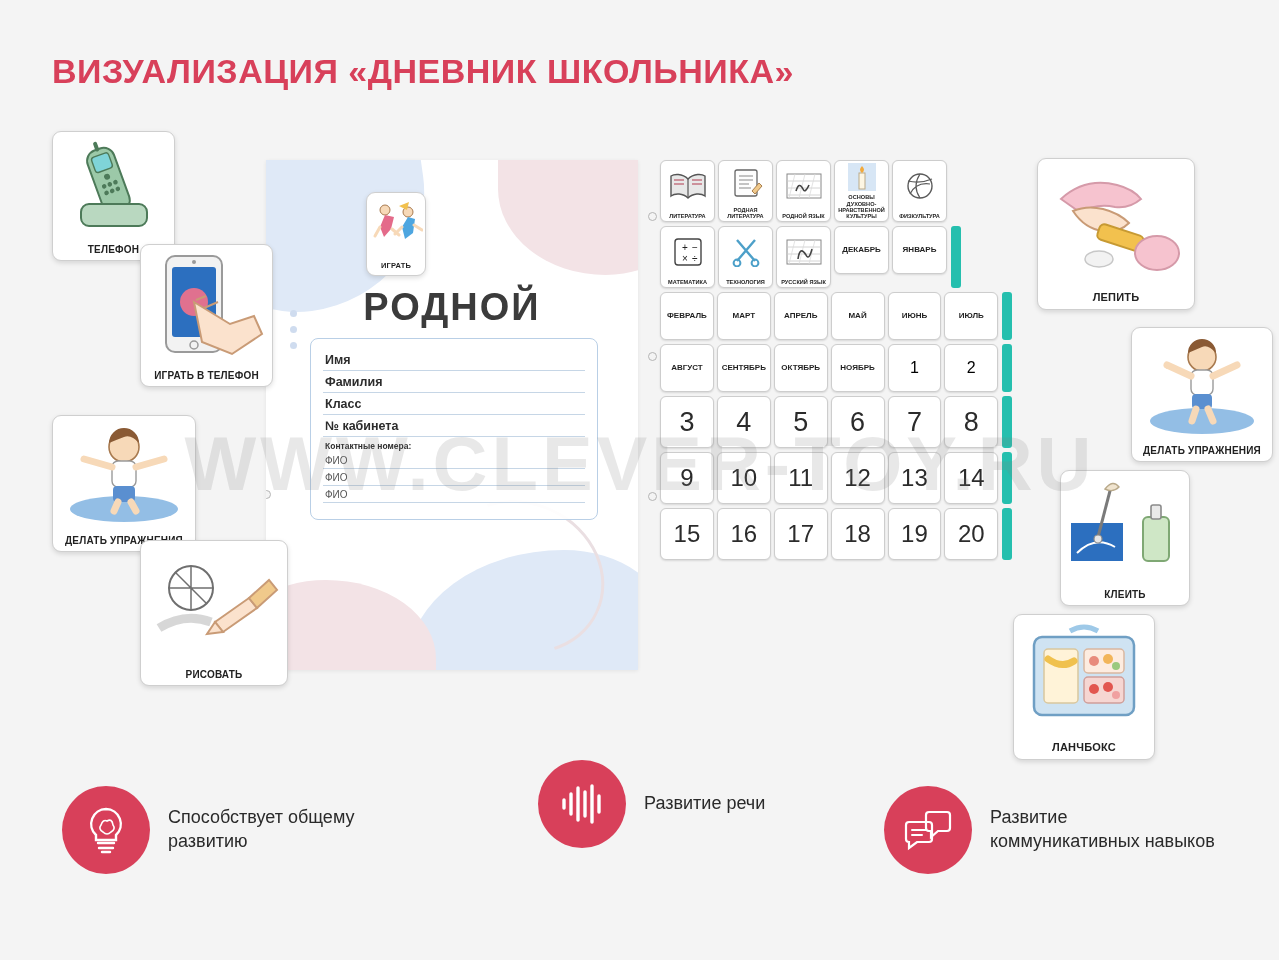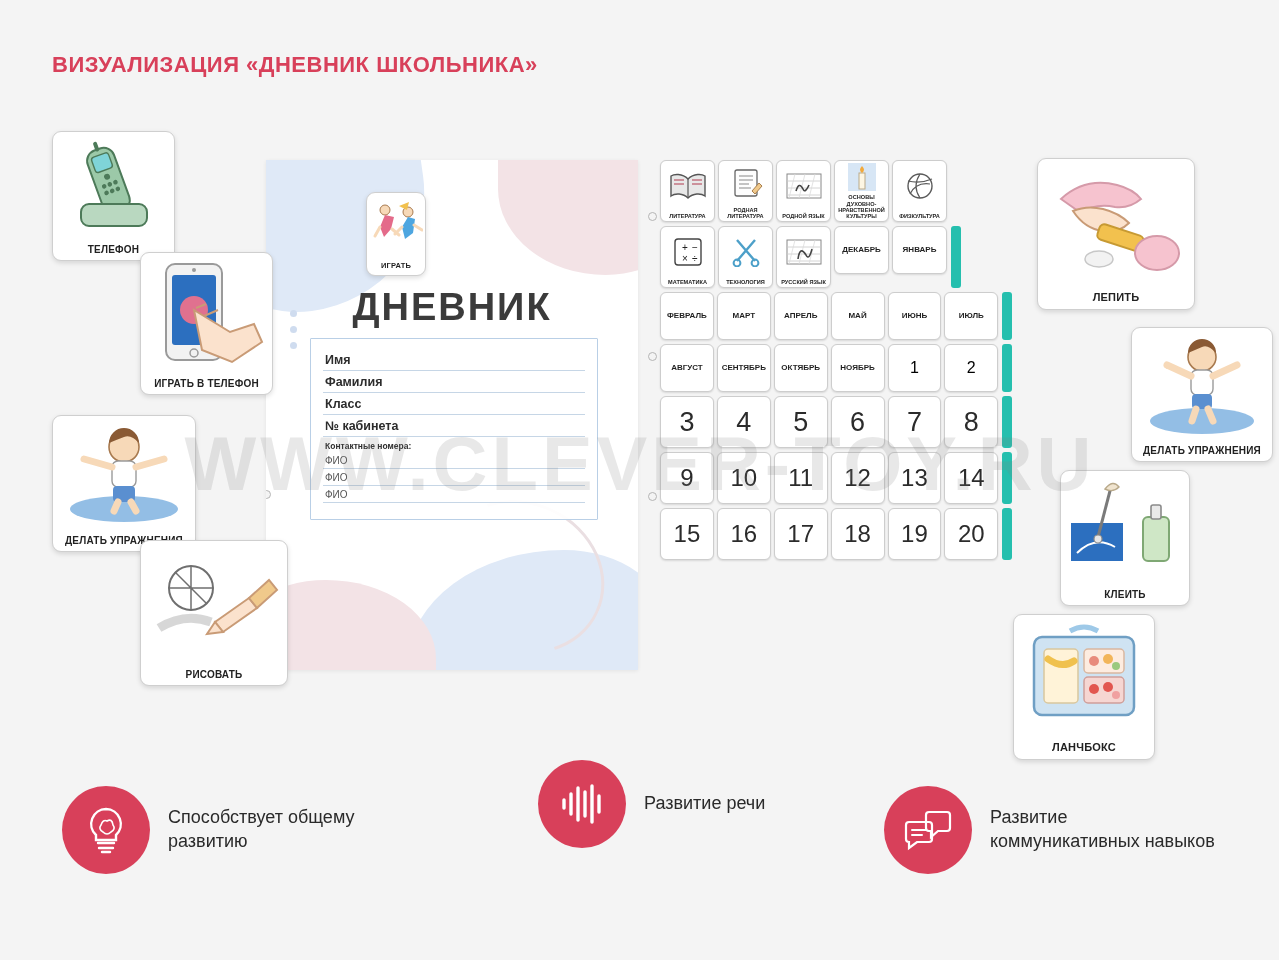--- a/index.html
+++ b/index.html
@@ -13,21 +13,21 @@
   #root {
     position: relative;
     width: 1279px; height: 960px;
     background: #f4f4f4;
   }
 
   
   .page-title {
     position: absolute;
     left: 52px; top: 52px;
-    font-size: 22px;
+    font-size: 34px;
     font-weight: bold;
     letter-spacing: 0.5px;
     color: #d8405a;
     white-space: nowrap;
   }
 
   
   .watermark {
     position: absolute;
     left: 95px; top: 420px;
@@ -135,21 +135,21 @@
     font-weight: bold;
     letter-spacing: 2px;
     color: #3b3b3b;
   }
   .diary-form {
     position: absolute;
     left: 44px; top: 178px;
     width: 288px; height: 182px;
     background: rgba(255,255,255,0.92);
     border: 1.5px solid #b9cfe6;
-    border-radius: 1px;
+    border-radius: 8px;
     padding: 10px 12px 8px;
   }
   .form-row {
     border-bottom: 1px solid #c6d6e6;
     font-size: 12.5px;
     font-weight: bold;
     color: #2c2c2c;
     padding: 4px 2px 3px;
   }
   .form-row.small { font-size: 8.5px; font-weight: bold; border-bottom: none; padding-bottom:1px;}
@@ -165,21 +165,21 @@
   
   .card-play {
     left: 366px; top: 192px;
     width: 60px; height: 84px;
     z-index: 25;
   }
   .card-play .cap { font-size: 7.5px; }
 
   
   .card-phone   { left: 52px;  top: 131px; width: 123px; height: 130px; }
-  .card-playphone{ left: 140px; top: 252px; width: 133px; height: 143px; }
+  .card-playphone{ left: 140px; top: 244px; width: 133px; height: 143px; }
   .card-exercise-l{ left: 52px; top: 415px; width: 144px; height: 137px; }
   .card-draw    { left: 140px; top: 540px; width: 148px; height: 146px; }
 
   
   .card-sculpt  { left: 1037px; top: 158px; width: 158px; height: 152px; }
   .card-exercise-r{ left: 1131px; top: 327px; width: 142px; height: 135px; }
   .card-glue    { left: 1060px; top: 470px; width: 130px; height: 136px; }
   .card-lunch   { left: 1013px; top: 614px; width: 142px; height: 146px; }
 
   
@@ -352,21 +352,21 @@
     <div class="swirl"></div>
     <div class="dots">
       <span></span>
         <span></span>
         <span></span>
     </div>
 
     <div class="hole" style="top:180px"></div>
     <div class="hole" style="top:330px"></div>
 
-    <div class="diary-title">ДНЕВНИК</div>
+    <div class="diary-title">РОДНОЙ</div>
 
     <div class="diary-form">
       <div class="form-row">Имя</div>
       <div class="form-row">Фамилия</div>
       <div class="form-row">Класс</div>
       <div class="form-row">№ кабинета</div>
       <div class="form-row small">Контактные номера:</div>
       <div class="form-row fio" style="border-bottom:1px solid #c6d6e6">ФИО</div>
       <div class="form-row fio" style="border-bottom:1px solid #c6d6e6">ФИО</div>
       <div class="form-row fio" style="border-bottom:1px solid #c6d6e6">ФИО</div>

